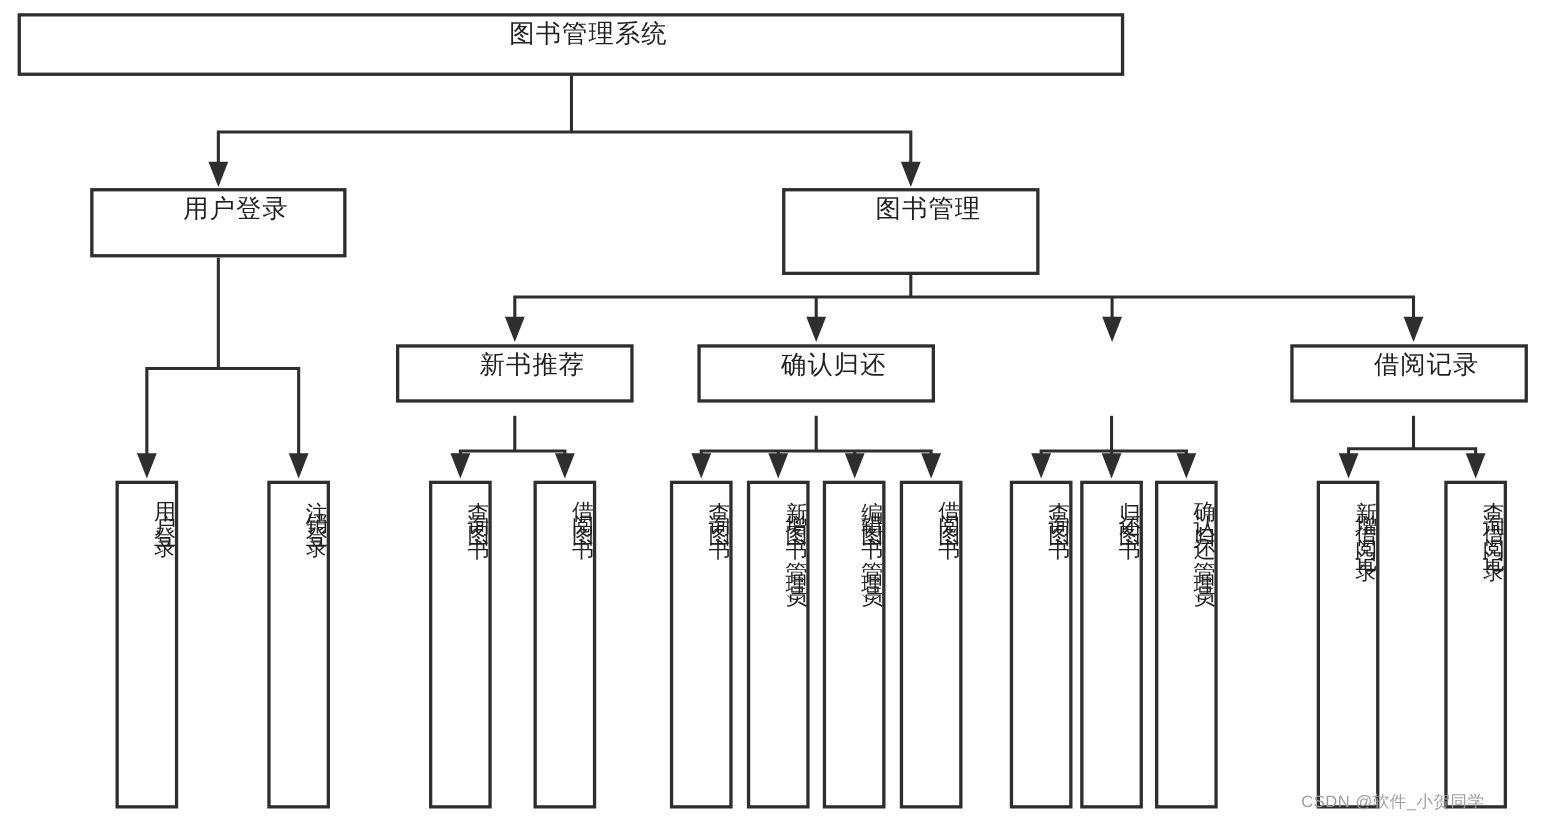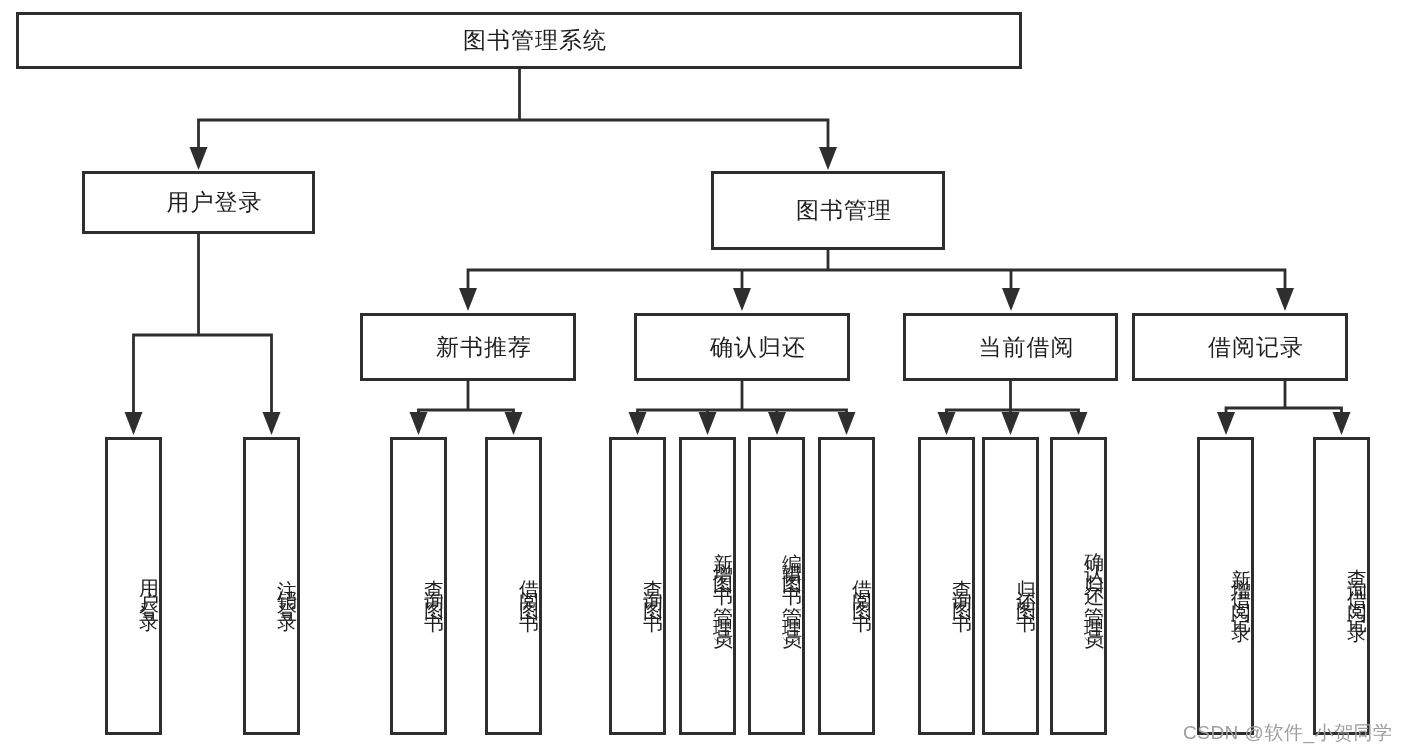--- a/index.html
+++ b/index.html
@@ -4,46 +4,46 @@
 <style>
   html, body { margin:0; padding:0; background:#ffffff; }
   #canvas {
     position:relative; width:1405px; height:747px; background:#ffffff;
     font-family:"Liberation Sans","DejaVu Sans",sans-serif; overflow:hidden;
   }
   #connectors { position:absolute; left:0; top:0; width:1405px; height:747px; }
   .box {
     position:absolute; box-sizing:border-box; background:#ffffff;
     border:3px solid #2e2e2e; color:#1f1f1f;
-    display:flex; align-items:center; justify-content:center;
+    display:flex; align-items:flex-start; justify-content:center;
     z-index:2;
     padding-left:32px;
   }
   .h-label { font-size:23px; letter-spacing:1px; white-space:nowrap; }
   .root  { left:16px;  top:12px;  width:1006px; height:57px; }
   .lv2a  { left:82px;  top:171px; width:233px; height:63px; }
   .lv2b  { left:711px; top:171px; width:234px; height:79px; }
-  .lv3   { top:313px; height:68px; width:216px; }
+  .lv3   { top:313px; height:53px; width:216px; }
   .lv3a  { left:360px; }
   .lv3b  { left:634px; }
   .lv3c  { left:903px; width:215px; }
-  .lv3d  { left:1132px; }
+  .lv3d  { left:1173px; }
   .leaf  { top:437px; height:298px; width:57px; }
   .leaf span {
     writing-mode:vertical-rl; text-orientation:mixed;
     font-size:20px; line-height:1; letter-spacing:11px; white-space:nowrap;
   }
   .g1a { left:105px; }  .g1b { left:243px; }
   .g2a { left:390px; }  .g2b { left:485px; }
   .g3a { left:609px; }  .g3b { left:679px; }  .g3c { left:748px; }  .g3d { left:818px; }
   .g4a { left:918px; }  .g4b { left:982px; }  .g4c { left:1050px; }
   .g5a { left:1197px; } .g5b { left:1313px; }
   #watermark {
     position:absolute; left:1183px; top:720px; z-index:5;
-    font-size:19px; color:#9e9e9e; white-space:nowrap; letter-spacing:0.5px;
+    font-size:15px; color:#9e9e9e; white-space:nowrap; letter-spacing:0.5px;
   }
 </style>
 </head>
 <body>
 
 <div id="canvas">
 
   <svg id="connectors" viewBox="0 0 1405 747" xmlns="http://www.w3.org/2000/svg">
     <g stroke="#2e2e2e" stroke-width="2.8" fill="none">
 
@@ -107,23 +107,20 @@
   <div class="box lv2b h-label">
     <span>图书管理</span>
   </div>
 
   <div class="box lv3 lv3a h-label">
     <span>新书推荐</span>
   </div>
   <div class="box lv3 lv3b h-label">
     <span>确认归还</span>
   </div>
-  <div class="box lv3 lv3c h-label">
-    <span>当前借阅</span>
-  </div>
   <div class="box lv3 lv3d h-label">
     <span>借阅记录</span>
   </div>
 
   <div class="box leaf g1a">
     <span>用户登录</span>
   </div>
   <div class="box leaf g1b">
     <span>注销登录</span>
   </div>

